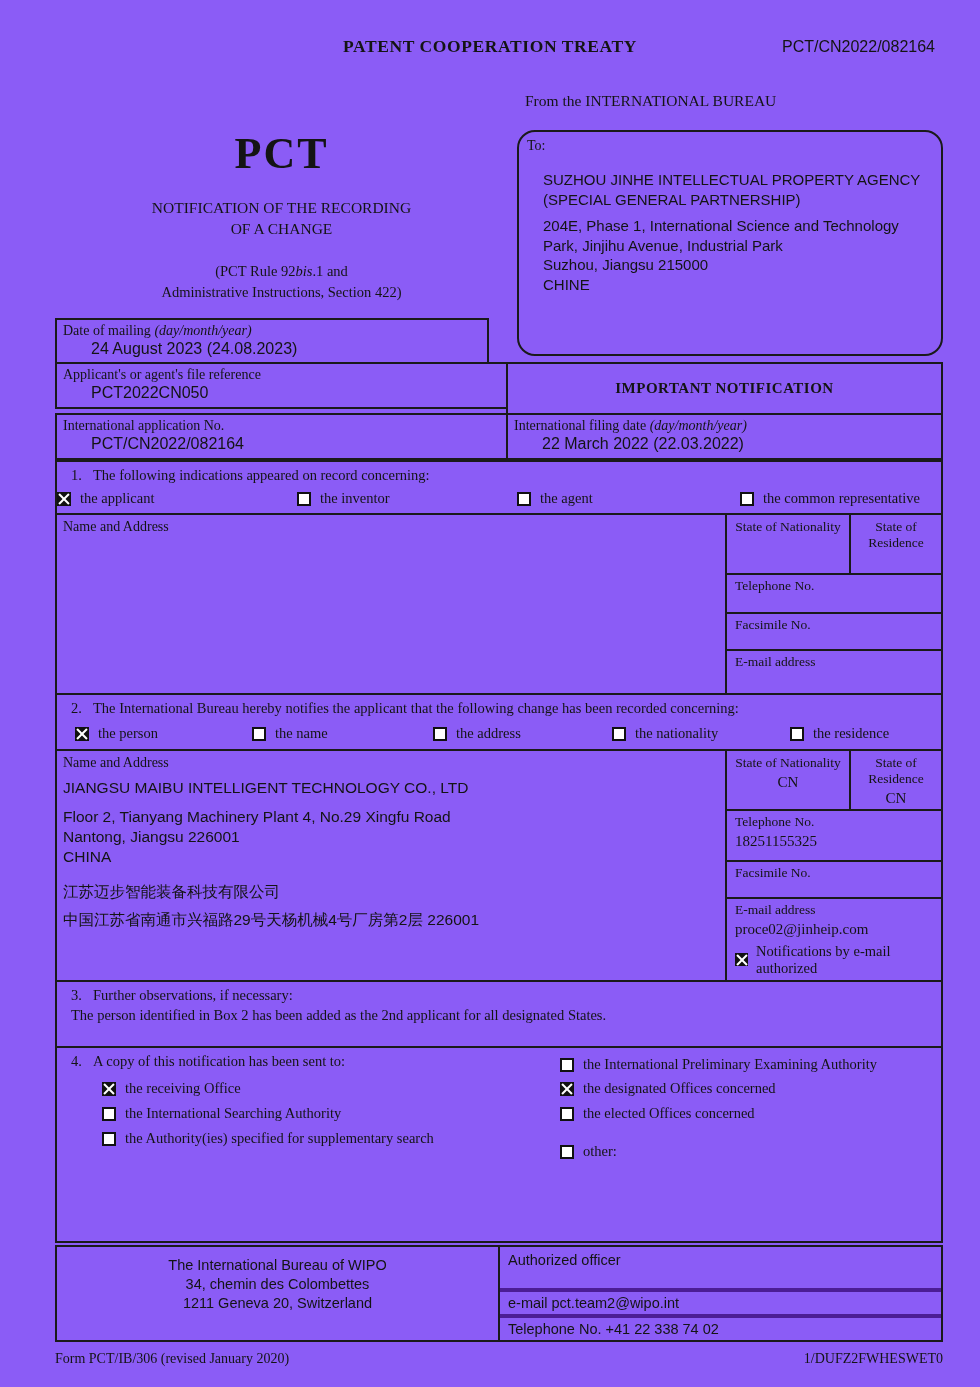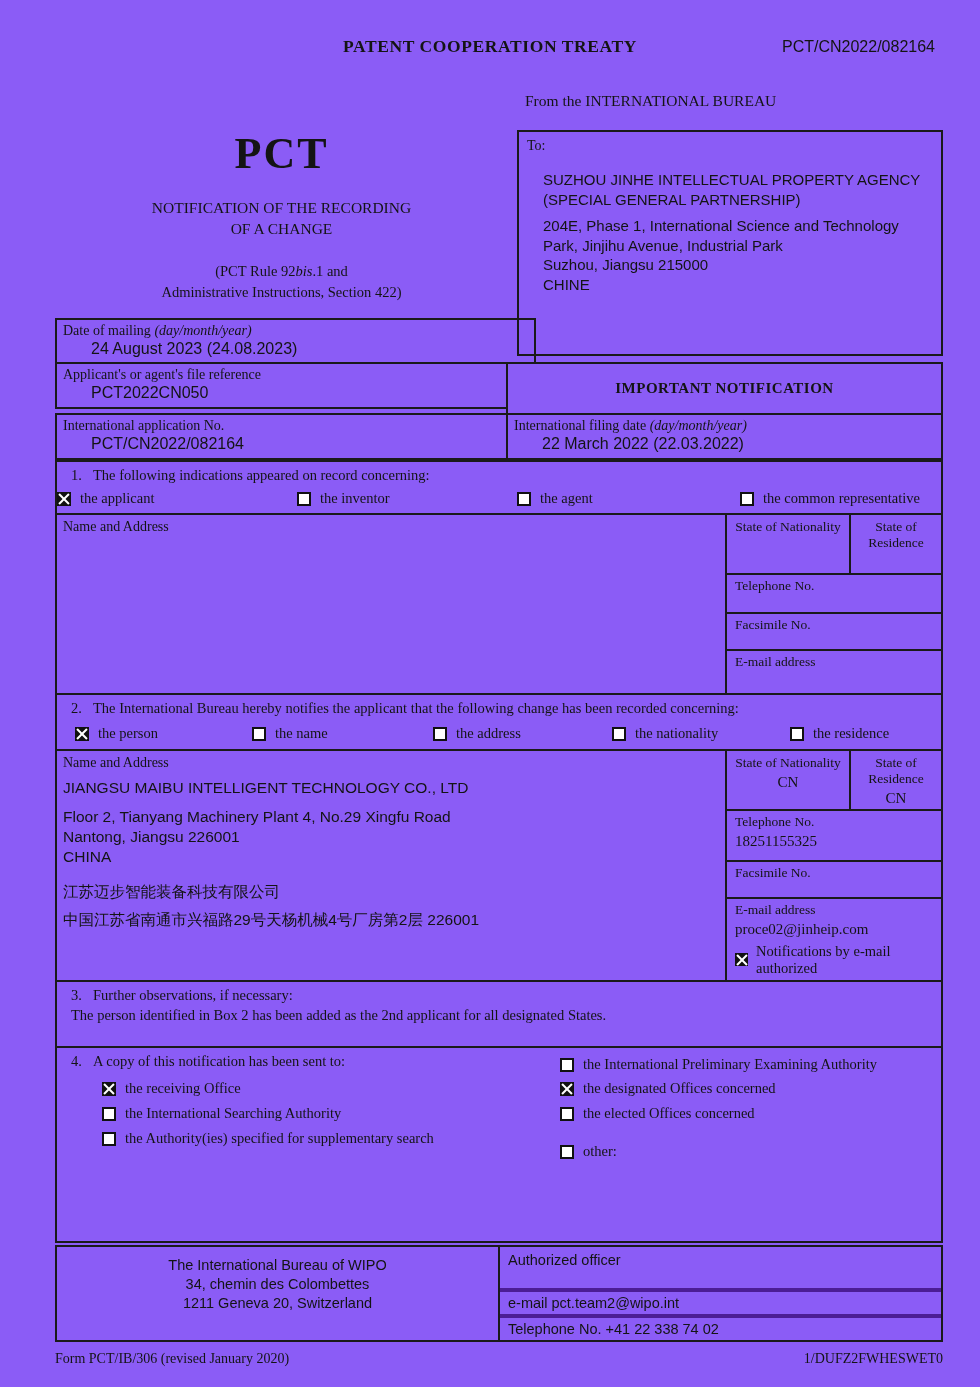--- a/index.html
+++ b/index.html
@@ -18,21 +18,21 @@
   .treaty-title { left:0; right:0; top:36px; font-size:17.5px; font-weight:bold; letter-spacing:.6px; text-align:center; }
   .app-no-top { right:45px; top:38px; font-size:16px; }
   .from-line { left:525px; top:92px; font-size:15.5px; }
 
   
   .pct-big { left:55px; width:453px; top:128px; font-size:44px; font-weight:bold; text-align:center; letter-spacing:2px; }
   .notif-title { left:55px; width:453px; top:197px; font-size:15.5px; line-height:21px; text-align:center; }
   .rule-note { left:55px; width:453px; top:261px; font-size:14.5px; line-height:21px; text-align:center; }
 
   
-  .to-box { left:517px; top:130px; width:426px; height:226px; }
+  .to-box { left:517px; top:130px; width:426px; height:226px;border-radius:18px; }
   .to-label { padding:6px 0 0 8px; font-size:14px; }
   .to-content { margin:16px 8px 0 24px; font-size:15px; line-height:19.5px; }
   .to-content .gap { margin-bottom:7px; }
 
   
   .info-label { font-size:14px; padding:3px 0 0 6px; }
   .info-value { font-size:16px; padding-left:34px; margin-top:1px; }
   .important-box { display:flex; align-items:center; justify-content:center; font-size:15px; font-weight:bold; letter-spacing:.5px; }
 
   
@@ -105,21 +105,21 @@
   <div class="box to-box">
     <div class="to-label">To:</div>
     <div class="to-content sans">
       <div class="gap">SUZHOU JINHE INTELLECTUAL PROPERTY AGENCY (SPECIAL GENERAL PARTNERSHIP)</div>
       <div>204E, Phase 1, International Science and Technology Park, Jinjihu Avenue, Industrial Park</div>
       <div>Suzhou, Jiangsu 215000</div>
       <div>CHINE</div>
     </div>
   </div>
 
-  <div class="box" style="left:55px; top:318px; width:481px; height:46px;">
+  <div class="box" style="left:55px; top:318px; width:434px; height:46px;">
     <div class="info-label"><span>Date of mailing</span> <span class="it">(day/month/year)</span></div>
     <div class="info-value sans">24 August 2023 (24.08.2023)</div>
   </div>
   <div class="box" style="left:55px; top:362px; width:453px; height:47px;">
     <div class="info-label">Applicant's or agent's file reference</div>
     <div class="info-value sans">PCT2022CN050</div>
   </div>
   <div class="box" style="left:55px; top:413px; width:453px; height:47px;">
     <div class="info-label">International application No.</div>
     <div class="info-value sans">PCT/CN2022/082164</div>

